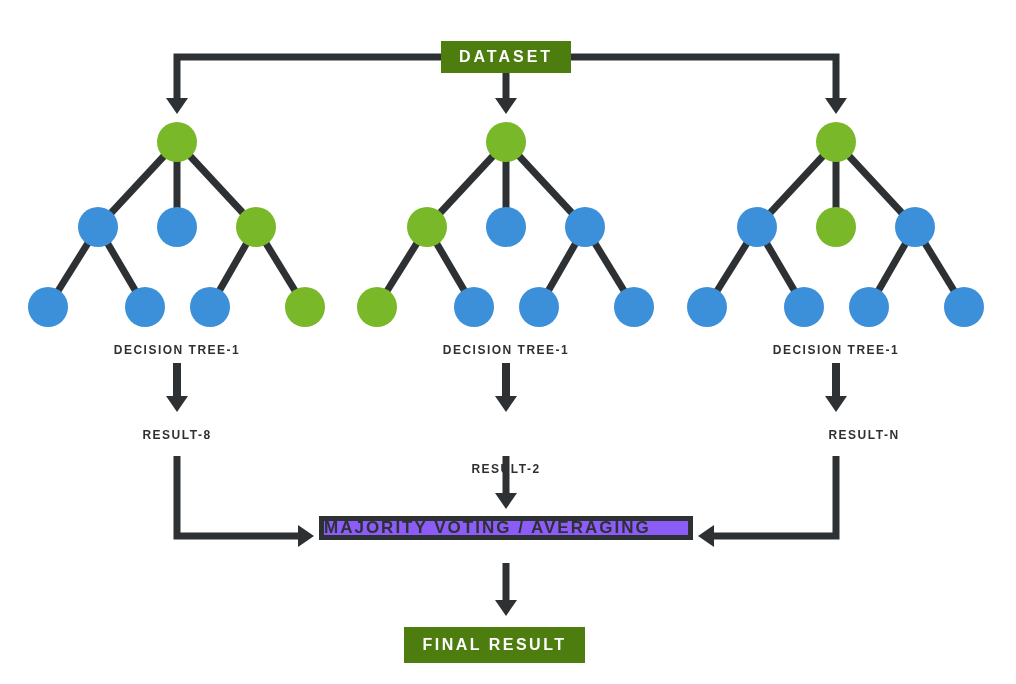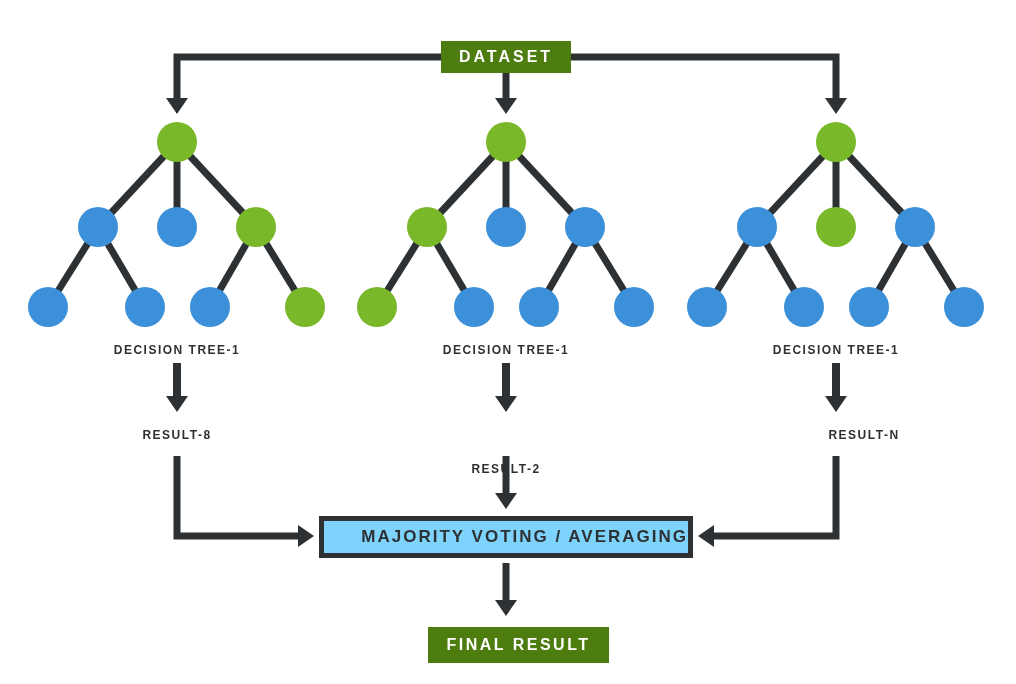--- a/index.html
+++ b/index.html
@@ -21,33 +21,33 @@
     align-items: center;
     justify-content: center;
     font-weight: bold;
     white-space: nowrap;
   }
   .dataset {
     left: 441px; top: 41px; width: 130px; height: 32px;
     font-size: 16px; letter-spacing: 3px;
   }
   .final {
-    left: 428px; top: 627px; width: 181px; height: 36px;
+    left: 404px; top: 627px; width: 181px; height: 36px;
     font-size: 16px; letter-spacing: 2.5px;
   }
   .agg-box {
     position: absolute;
-    left: 319px; top: 516px; width: 374px; height: 42px;
+    left: 319px; top: 516px; width: 374px; height: 24px;
     box-sizing: border-box;
-    background: #7dd3fc;
+    background: #8b5cf6;
     border: 5px solid #2e3133;
     color: #2e3133;
     display: flex;
     align-items: center;
-    justify-content: flex-end;
+    justify-content: flex-start;
     font-weight: bold;
     font-size: 17px;
     letter-spacing: 2px;
     white-space: nowrap;
   }
   .diagram-label {
     position: absolute;
     transform: translateX(-50%);
     font-weight: bold;
     color: #2e3133;

